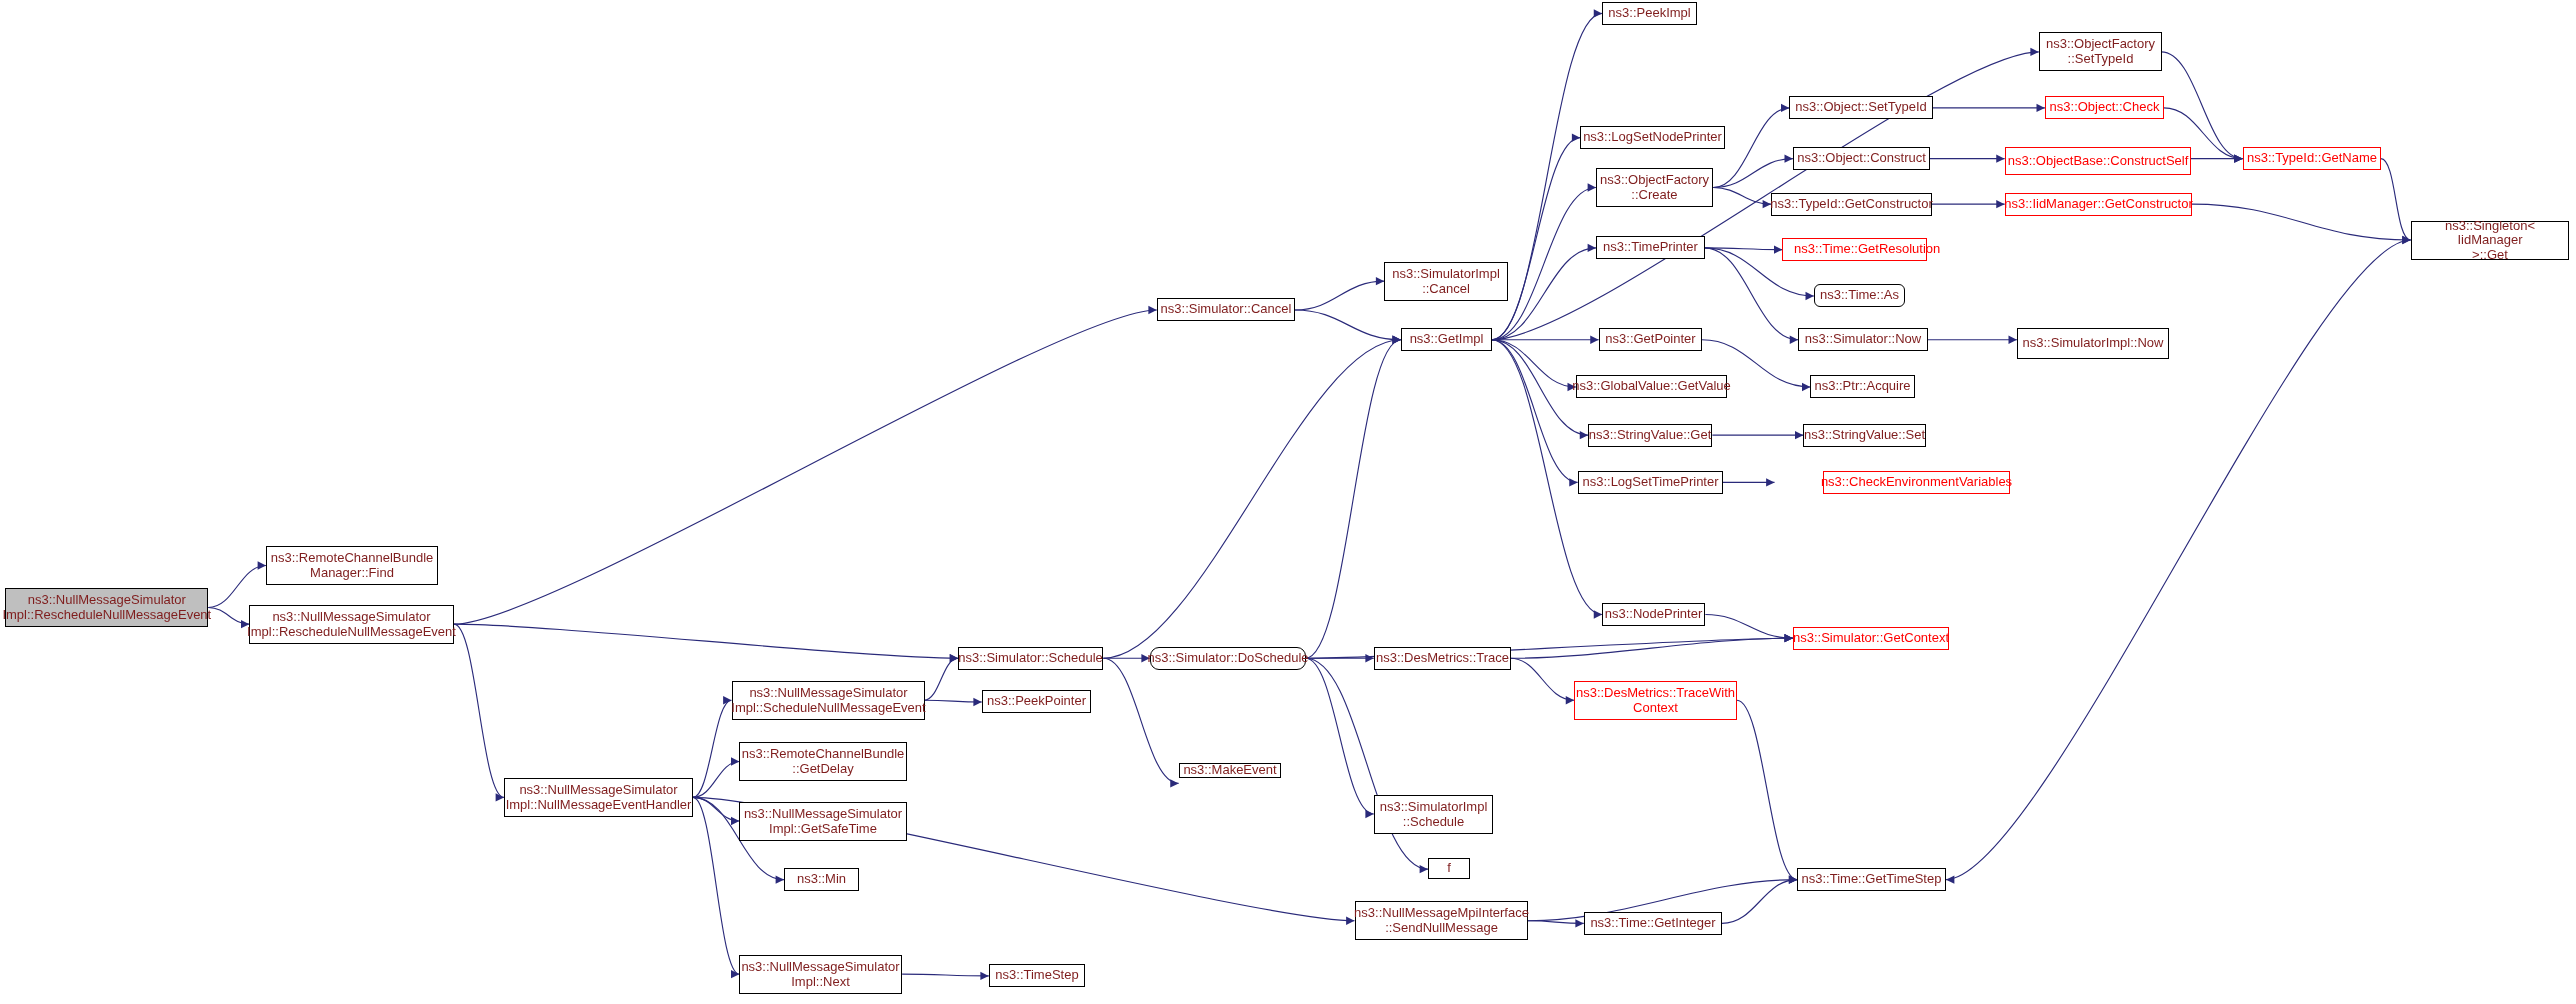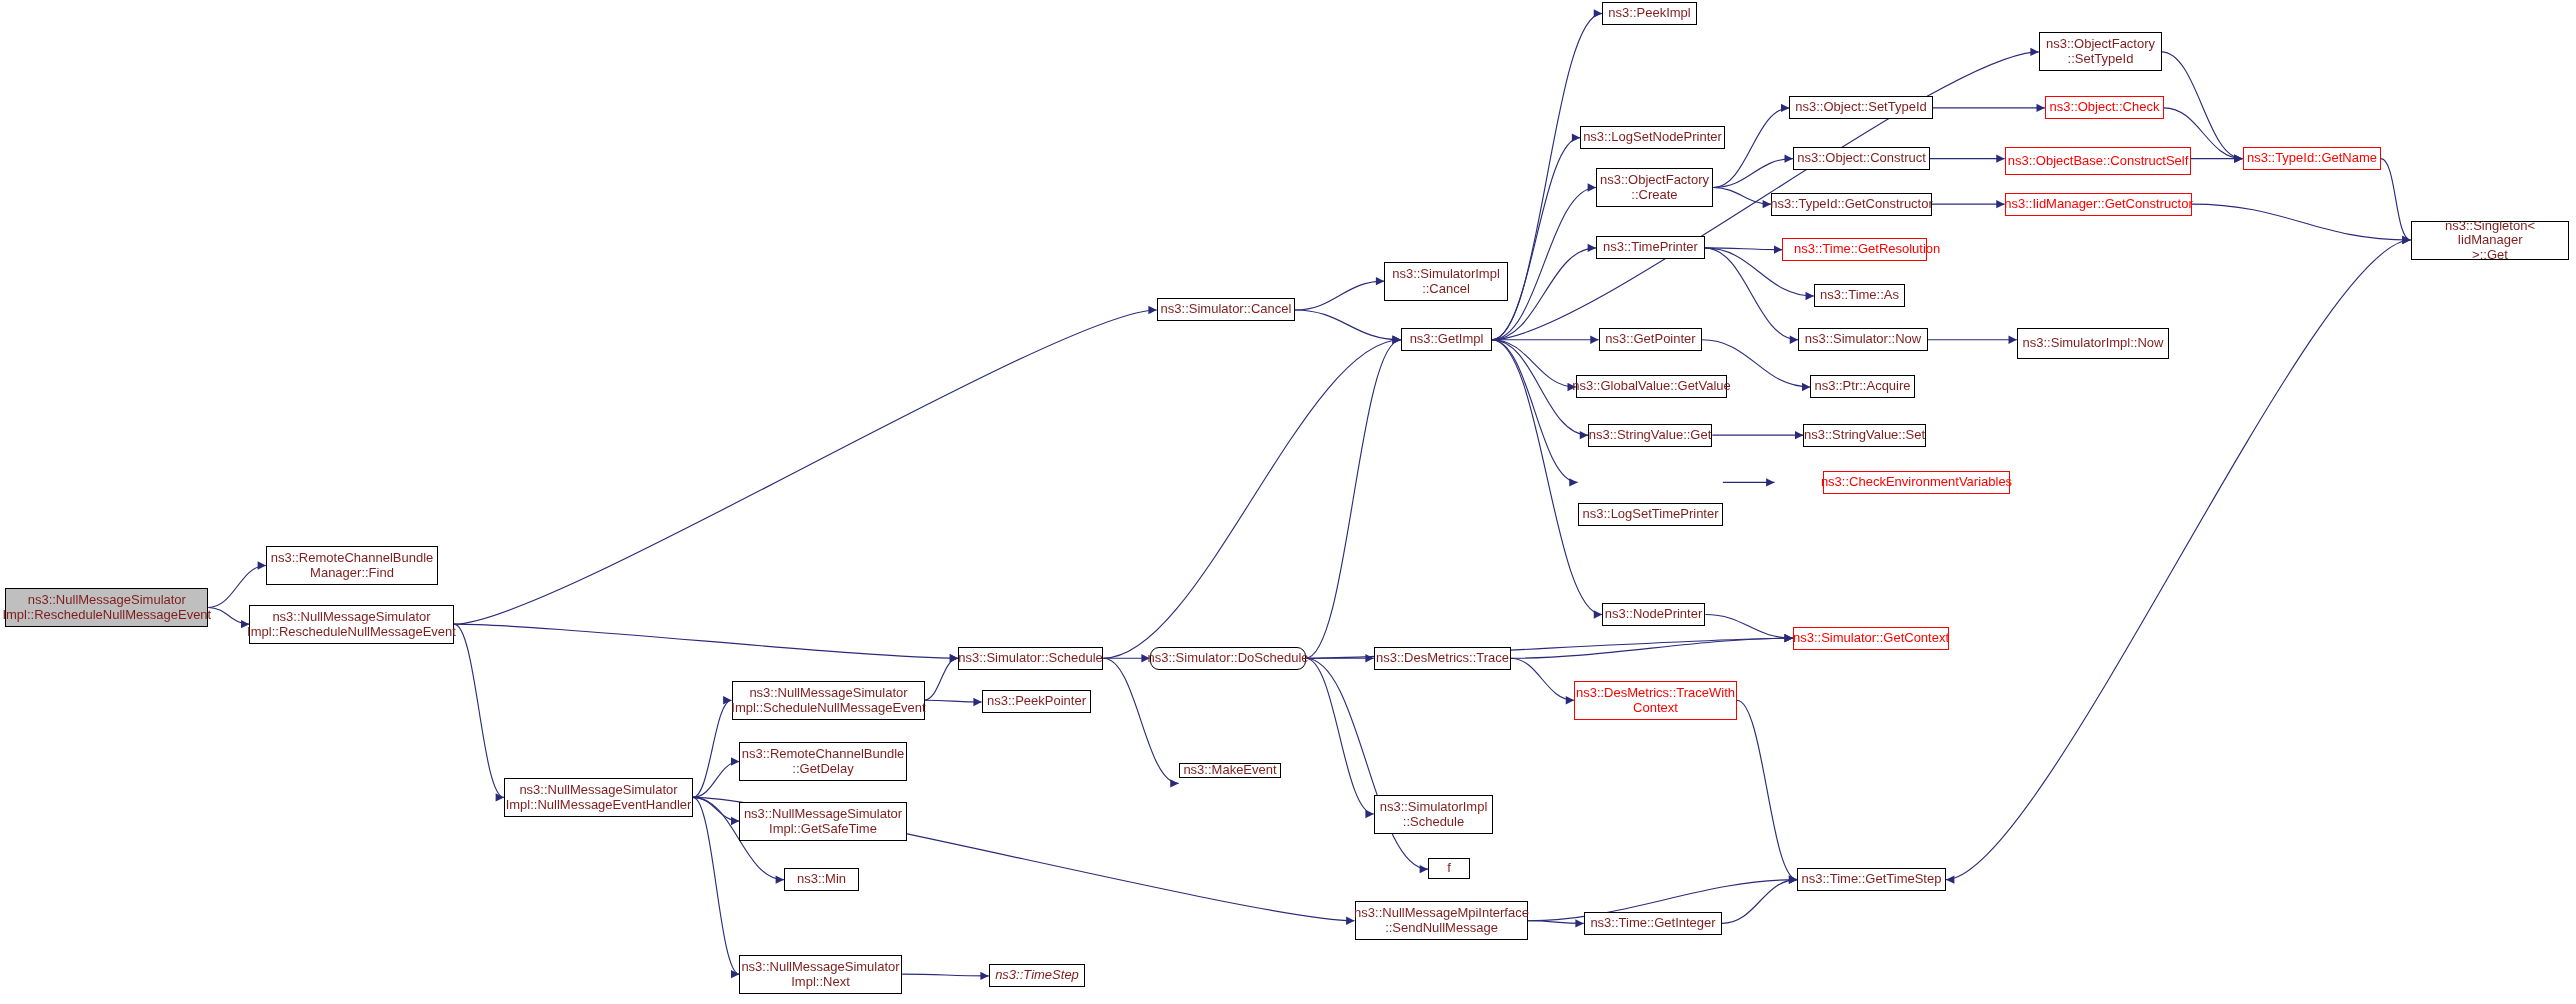--- a/index.html
+++ b/index.html
@@ -154,42 +154,42 @@
       <div class="node" style="left: 732px; top: 681px; width: 193px; height: 39px;">ns3::NullMessageSimulator
 Impl::ScheduleNullMessageEvent</div>
       <div class="node" style="left: 982px; top: 690px; width: 109px; height: 23px;">ns3::PeekPointer</div>
       <div class="node" style="left: 739px; top: 742px; width: 168px; height: 39px;">ns3::RemoteChannelBundle
 ::GetDelay</div>
       <div class="node" style="left: 739px; top: 802px; width: 168px; height: 39px;">ns3::NullMessageSimulator
 Impl::GetSafeTime</div>
       <div class="node" style="left: 784px; top: 868px; width: 75px; height: 23px;">ns3::Min</div>
       <div class="node" style="left: 739px; top: 955px; width: 163px; height: 39px;">ns3::NullMessageSimulator
 Impl::Next</div>
-      <div class="node" style="left: 989px; top: 964px; width: 96px; height: 23px; font-style: italic;">ns3::TimeStep</div>
+      <div class="node" style="left: 989px; top: 964px; width: 96px; height: 23px;">ns3::TimeStep</div>
       <div class="node" style="left: 958px; top: 647px; width: 145px; height: 23px;">ns3::Simulator::Schedule</div>
       <div class="node" style="left: 1157px; top: 298px; width: 138px; height: 23px;">ns3::Simulator::Cancel</div>
       <div class="node" style="left: 1150px; top: 647px; width: 156px; height: 23px; border-radius: 9px;">ns3::Simulator::DoSchedule</div>
       <div class="node" style="left: 1179px; top: 751px; width: 102px; height: 15px; margin-top: 12px;">ns3::MakeEvent</div>
       <div class="node" style="left: 1401px; top: 328px; width: 91px; height: 23px;">ns3::GetImpl</div>
       <div class="node" style="left: 1384px; top: 262px; width: 124px; height: 39px;">ns3::SimulatorImpl
 ::Cancel</div>
       <div class="node" style="left: 1602px; top: 1.8px; width: 95px; height: 23px;">ns3::PeekImpl</div>
       <div class="node" style="left: 1580px; top: 126px; width: 145px; height: 23px;">ns3::LogSetNodePrinter</div>
       <div class="node" style="left: 1596px; top: 168px; width: 117px; height: 39px;">ns3::ObjectFactory
 ::Create</div>
       <div class="node" style="left: 1596px; top: 236px; width: 109px; height: 23px;">ns3::TimePrinter</div>
       <div class="node" style="left: 1599px; top: 328px; width: 103px; height: 23px;">ns3::GetPointer</div>
       <div class="node" style="left: 1576px; top: 375px; width: 151px; height: 23px;">ns3::GlobalValue::GetValue</div>
       <div class="node" style="left: 1588px; top: 424px; width: 124px; height: 23px;">ns3::StringValue::Get</div>
-      <div class="node" style="left: 1578px; top: 471px; width: 145px; height: 23px; margin-top: 32px;">ns3::LogSetTimePrinter</div>
+      <div class="node" style="left: 1578px; top: 471px; width: 145px; height: 23px;">ns3::LogSetTimePrinter</div>
       <div class="node" style="left: 1789px; top: 96px; width: 144px; height: 23px;">ns3::Object::SetTypeId</div>
       <div class="node" style="left: 1793px; top: 147px; width: 137px; height: 23px;">ns3::Object::Construct</div>
       <div class="node" style="left: 1771px; top: 193px; width: 161px; height: 23px;">ns3::TypeId::GetConstructor</div>
       <div class="node red" style="left: 1782px; top: 238px; width: 145px; height: 23px; padding-left: 28px;">ns3::Time::GetResolution</div>
-      <div class="node" style="left: 1814px; top: 284px; width: 91px; height: 23px;">ns3::Time::As</div>
+      <div class="node" style="left: 1814px; top: 284px; width: 91px; height: 23px; border-radius: 6px;">ns3::Time::As</div>
       <div class="node" style="left: 1798px; top: 328px; width: 130px; height: 23px;">ns3::Simulator::Now</div>
       <div class="node" style="left: 1810px; top: 375px; width: 105px; height: 23px;">ns3::Ptr::Acquire</div>
       <div class="node" style="left: 1803px; top: 424px; width: 123px; height: 23px;">ns3::StringValue::Set</div>
       <div class="node red" style="left: 1775px; top: 471px; width: 187px; height: 23px; margin-left: 48px;">ns3::CheckEnvironmentVariables</div>
       <div class="node" style="left: 2039px; top: 32px; width: 123px; height: 39px;">ns3::ObjectFactory
 ::SetTypeId</div>
       <div class="node red" style="left: 2045px; top: 96px; width: 119px; height: 23px;">ns3::Object::Check</div>
       <div class="node red" style="left: 2005px; top: 147px; width: 186px; height: 28px;">ns3::ObjectBase::ConstructSelf</div>
       <div class="node red" style="left: 2005px; top: 193px; width: 187px; height: 23px;">ns3::IidManager::GetConstructor</div>
       <div class="node" style="left: 2017px; top: 328px; width: 152px; height: 31px;">ns3::SimulatorImpl::Now</div>

